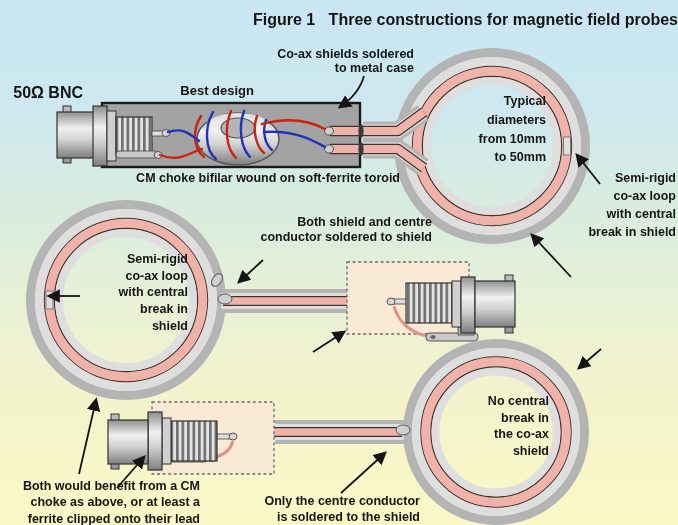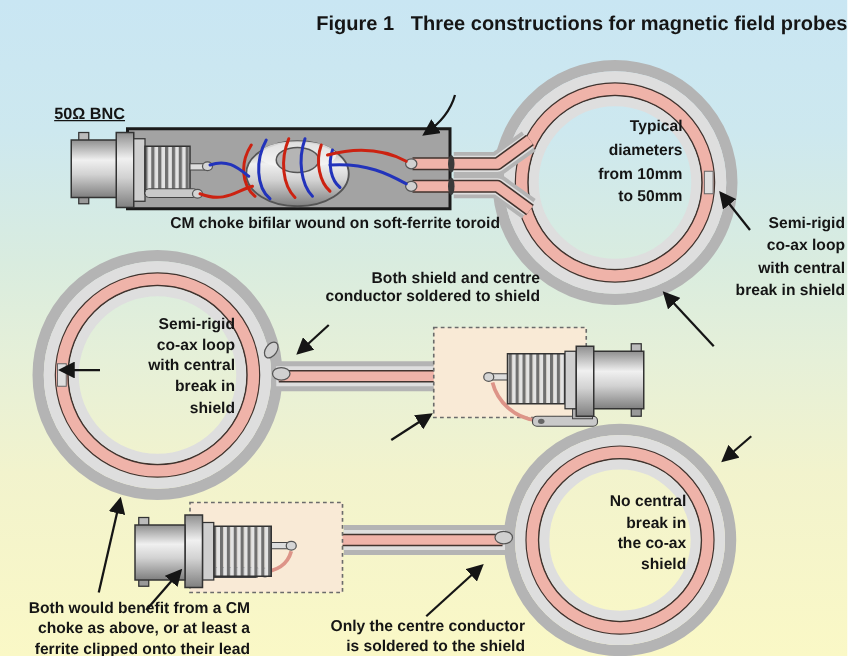--- a/index.html
+++ b/index.html
@@ -9,21 +9,21 @@
     font-family:"Liberation Sans",sans-serif;
   }
   #diagram-svg{position:absolute;left:0;top:0;z-index:1;}
   .lbl{
     position:absolute;z-index:2;font-weight:bold;color:#151515;
     text-align:right;white-space:pre-line;line-height:1.24;font-size:12.5px;
     font-family:"Liberation Sans",sans-serif;
   }
   #lb-title{left:0px;top:10px;width:678px;font-size:16px;}
   #lb-coax-shields{left:246px;top:47px;width:168px;line-height:1.15;}
-  #lb-bnc{left:24px;top:83px;width:76px;font-size:13px;text-decoration:underline;}
+  #lb-bnc{left:7px;top:83px;width:76px;font-size:16px;}
   #lb-best{left:156px;top:83px;width:98px;font-size:13px;}
   #lb-cmchoke{left:70px;top:171px;width:330px;}
   #lb-typical{left:438px;top:92px;width:108px;line-height:1.5;}
   #lb-semi-right{left:564px;top:170px;width:112px;line-height:1.43;}
   #lb-semi-left{left:72px;top:251px;width:116px;line-height:1.33;}
   #lb-both-shield{left:220px;top:215px;width:212px;line-height:1.22;}
   #lb-epoxy{left:243px;top:344px;width:162px;line-height:1.22;}
   #lb-suitable{left:527px;top:271px;width:152px;font-size:12.2px;line-height:1.3;}
   #lb-nocentral{left:443px;top:393px;width:106px;line-height:1.33;}
   #lb-benefit{left:0px;top:478px;width:200px;line-height:1.3;}
@@ -198,21 +198,24 @@
       <path d="M263,260 L239,282" marker-end="url(#arrow)"></path>
       <path d="M80,296 L49,296" marker-end="url(#arrow)"></path>
       <path d="M313,352 L344,332" marker-end="url(#arrow)"></path>
       <path d="M341,493 L385,453" marker-end="url(#arrow)"></path>
       <path d="M79,474 L96,400" marker-end="url(#arrow)"></path>
       <path d="M117,488 L144,457" marker-end="url(#arrow)"></path>
     </g>
   </svg>
 
   <div class="lbl" id="lb-title">Figure 1&nbsp;&nbsp; Three constructions for magnetic field probes</div>
+  <div class="lbl" id="lb-coax-shields">Co-ax shields soldered
+to metal case</div>
   <div class="lbl" id="lb-bnc">50Ω BNC</div>
+  <div class="lbl" id="lb-best">Best design</div>
   <div class="lbl" id="lb-cmchoke">CM choke bifilar wound on soft-ferrite toroid</div>
   <div class="lbl" id="lb-typical">Typical
 diameters
 from 10mm
 to 50mm</div>
   <div class="lbl" id="lb-semi-right">Semi-rigid
 co-ax loop
 with central
 break in shield</div>
   <div class="lbl" id="lb-semi-left">Semi-rigid

